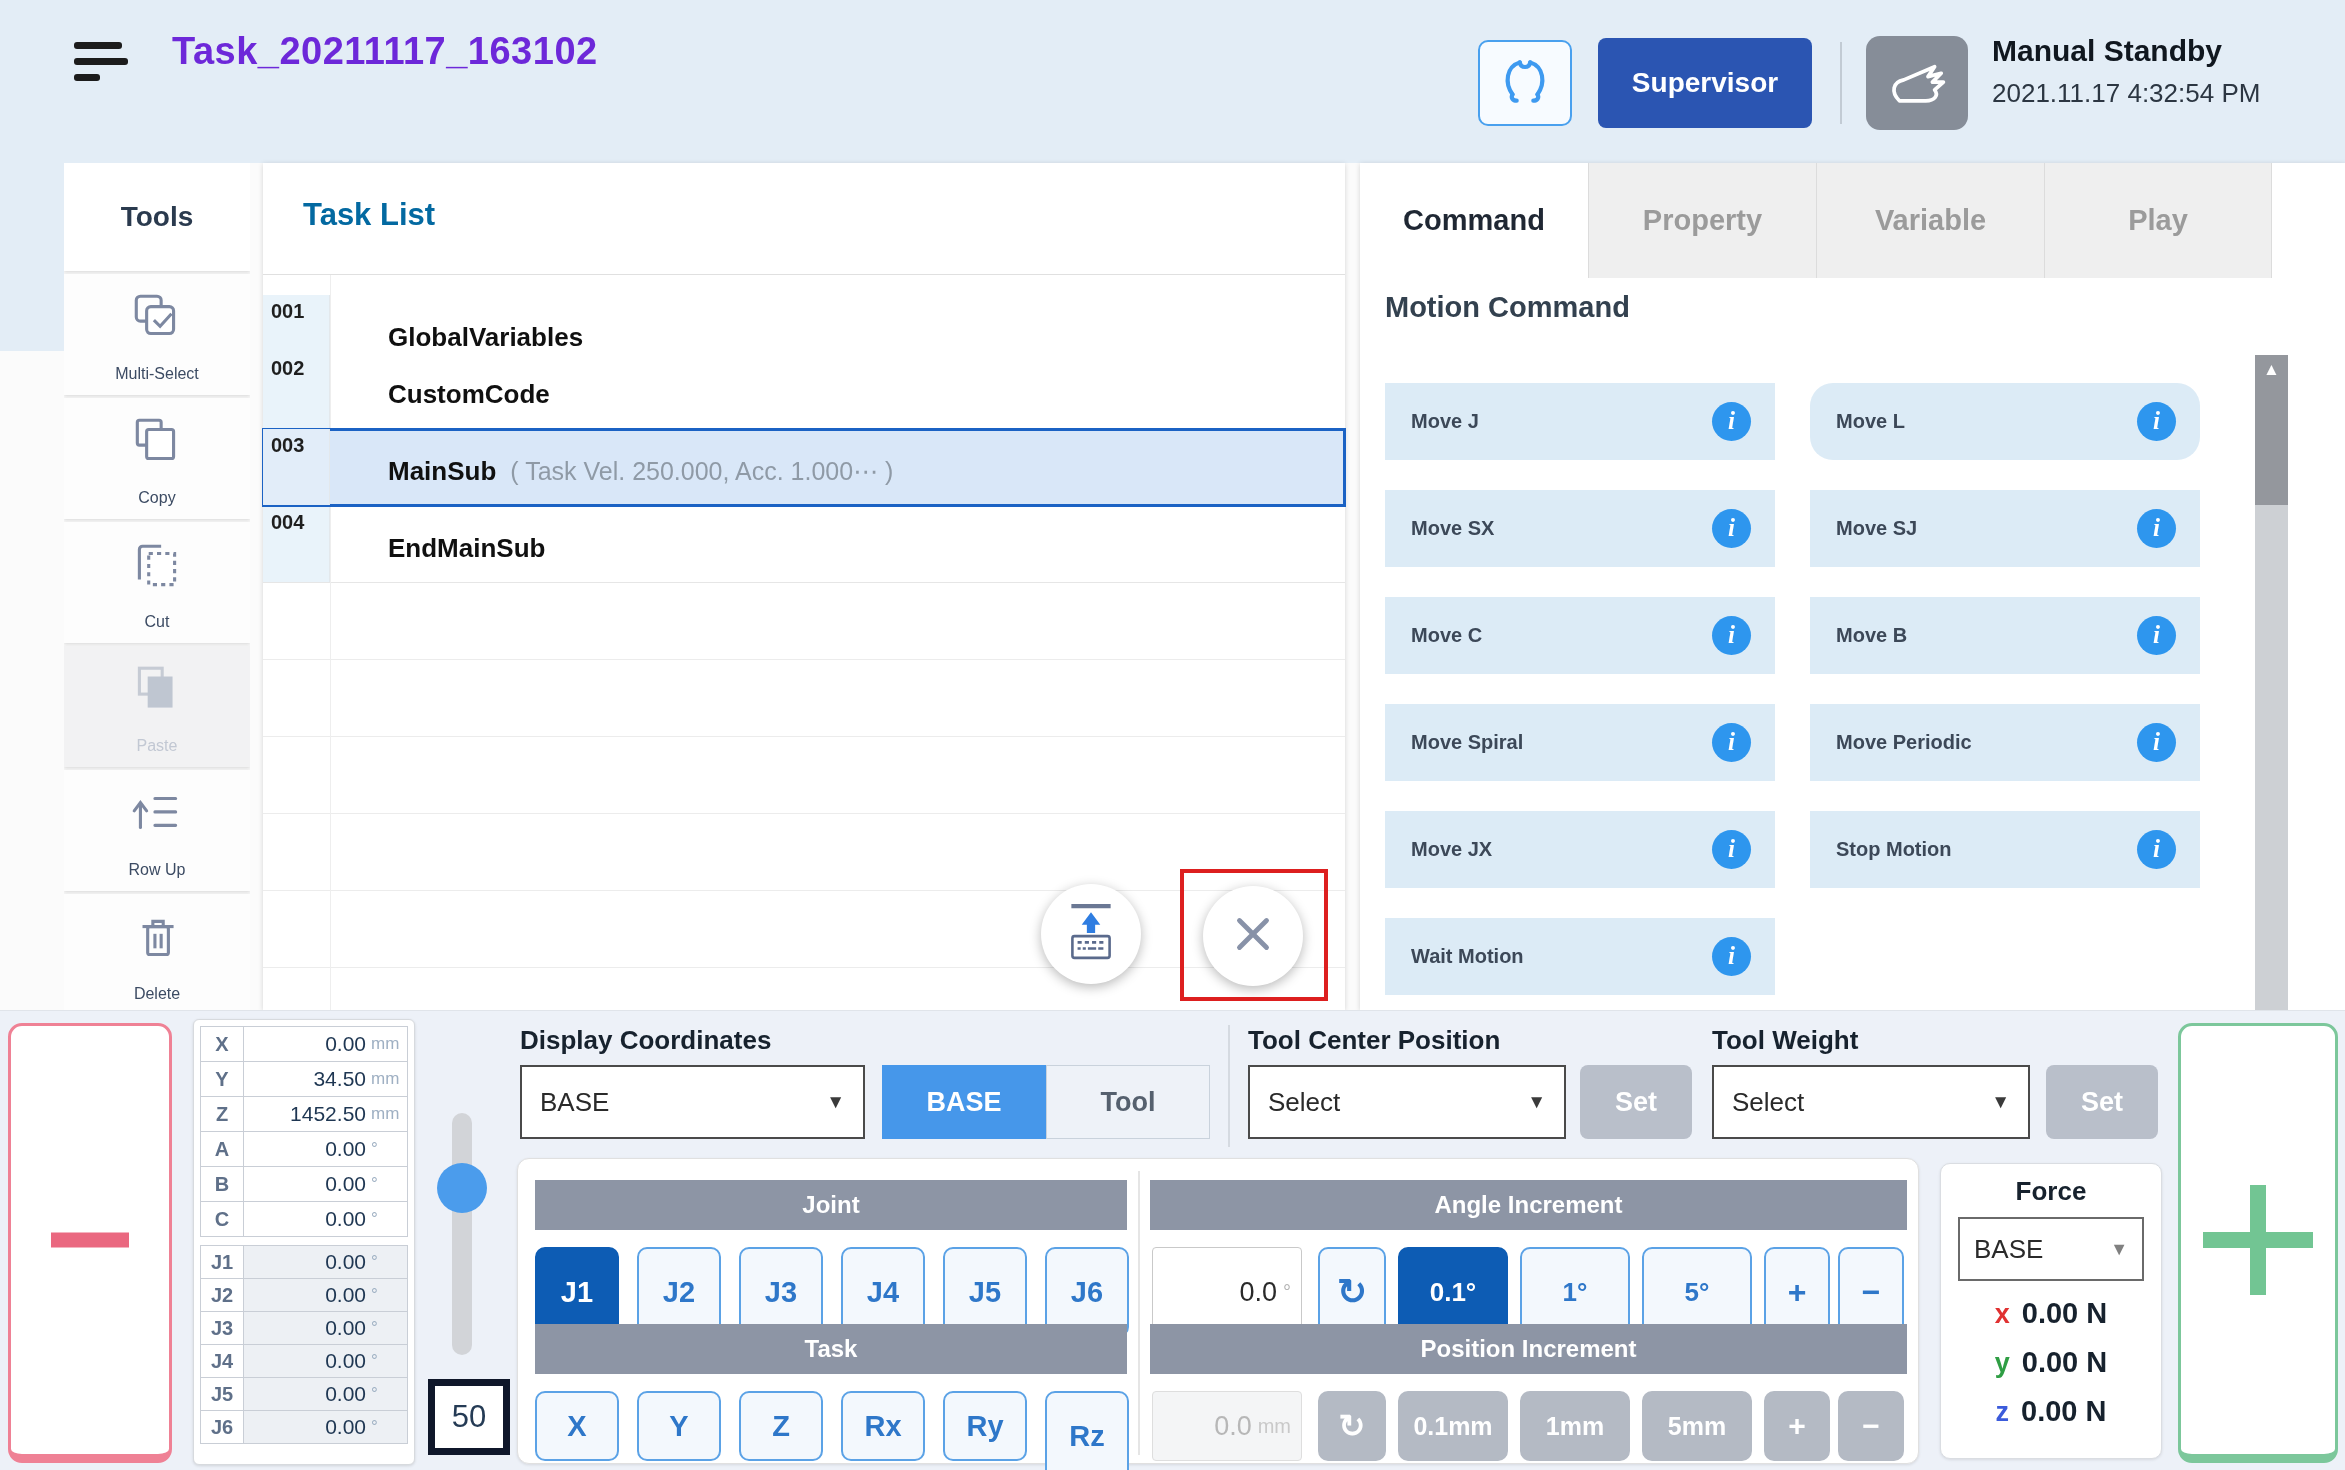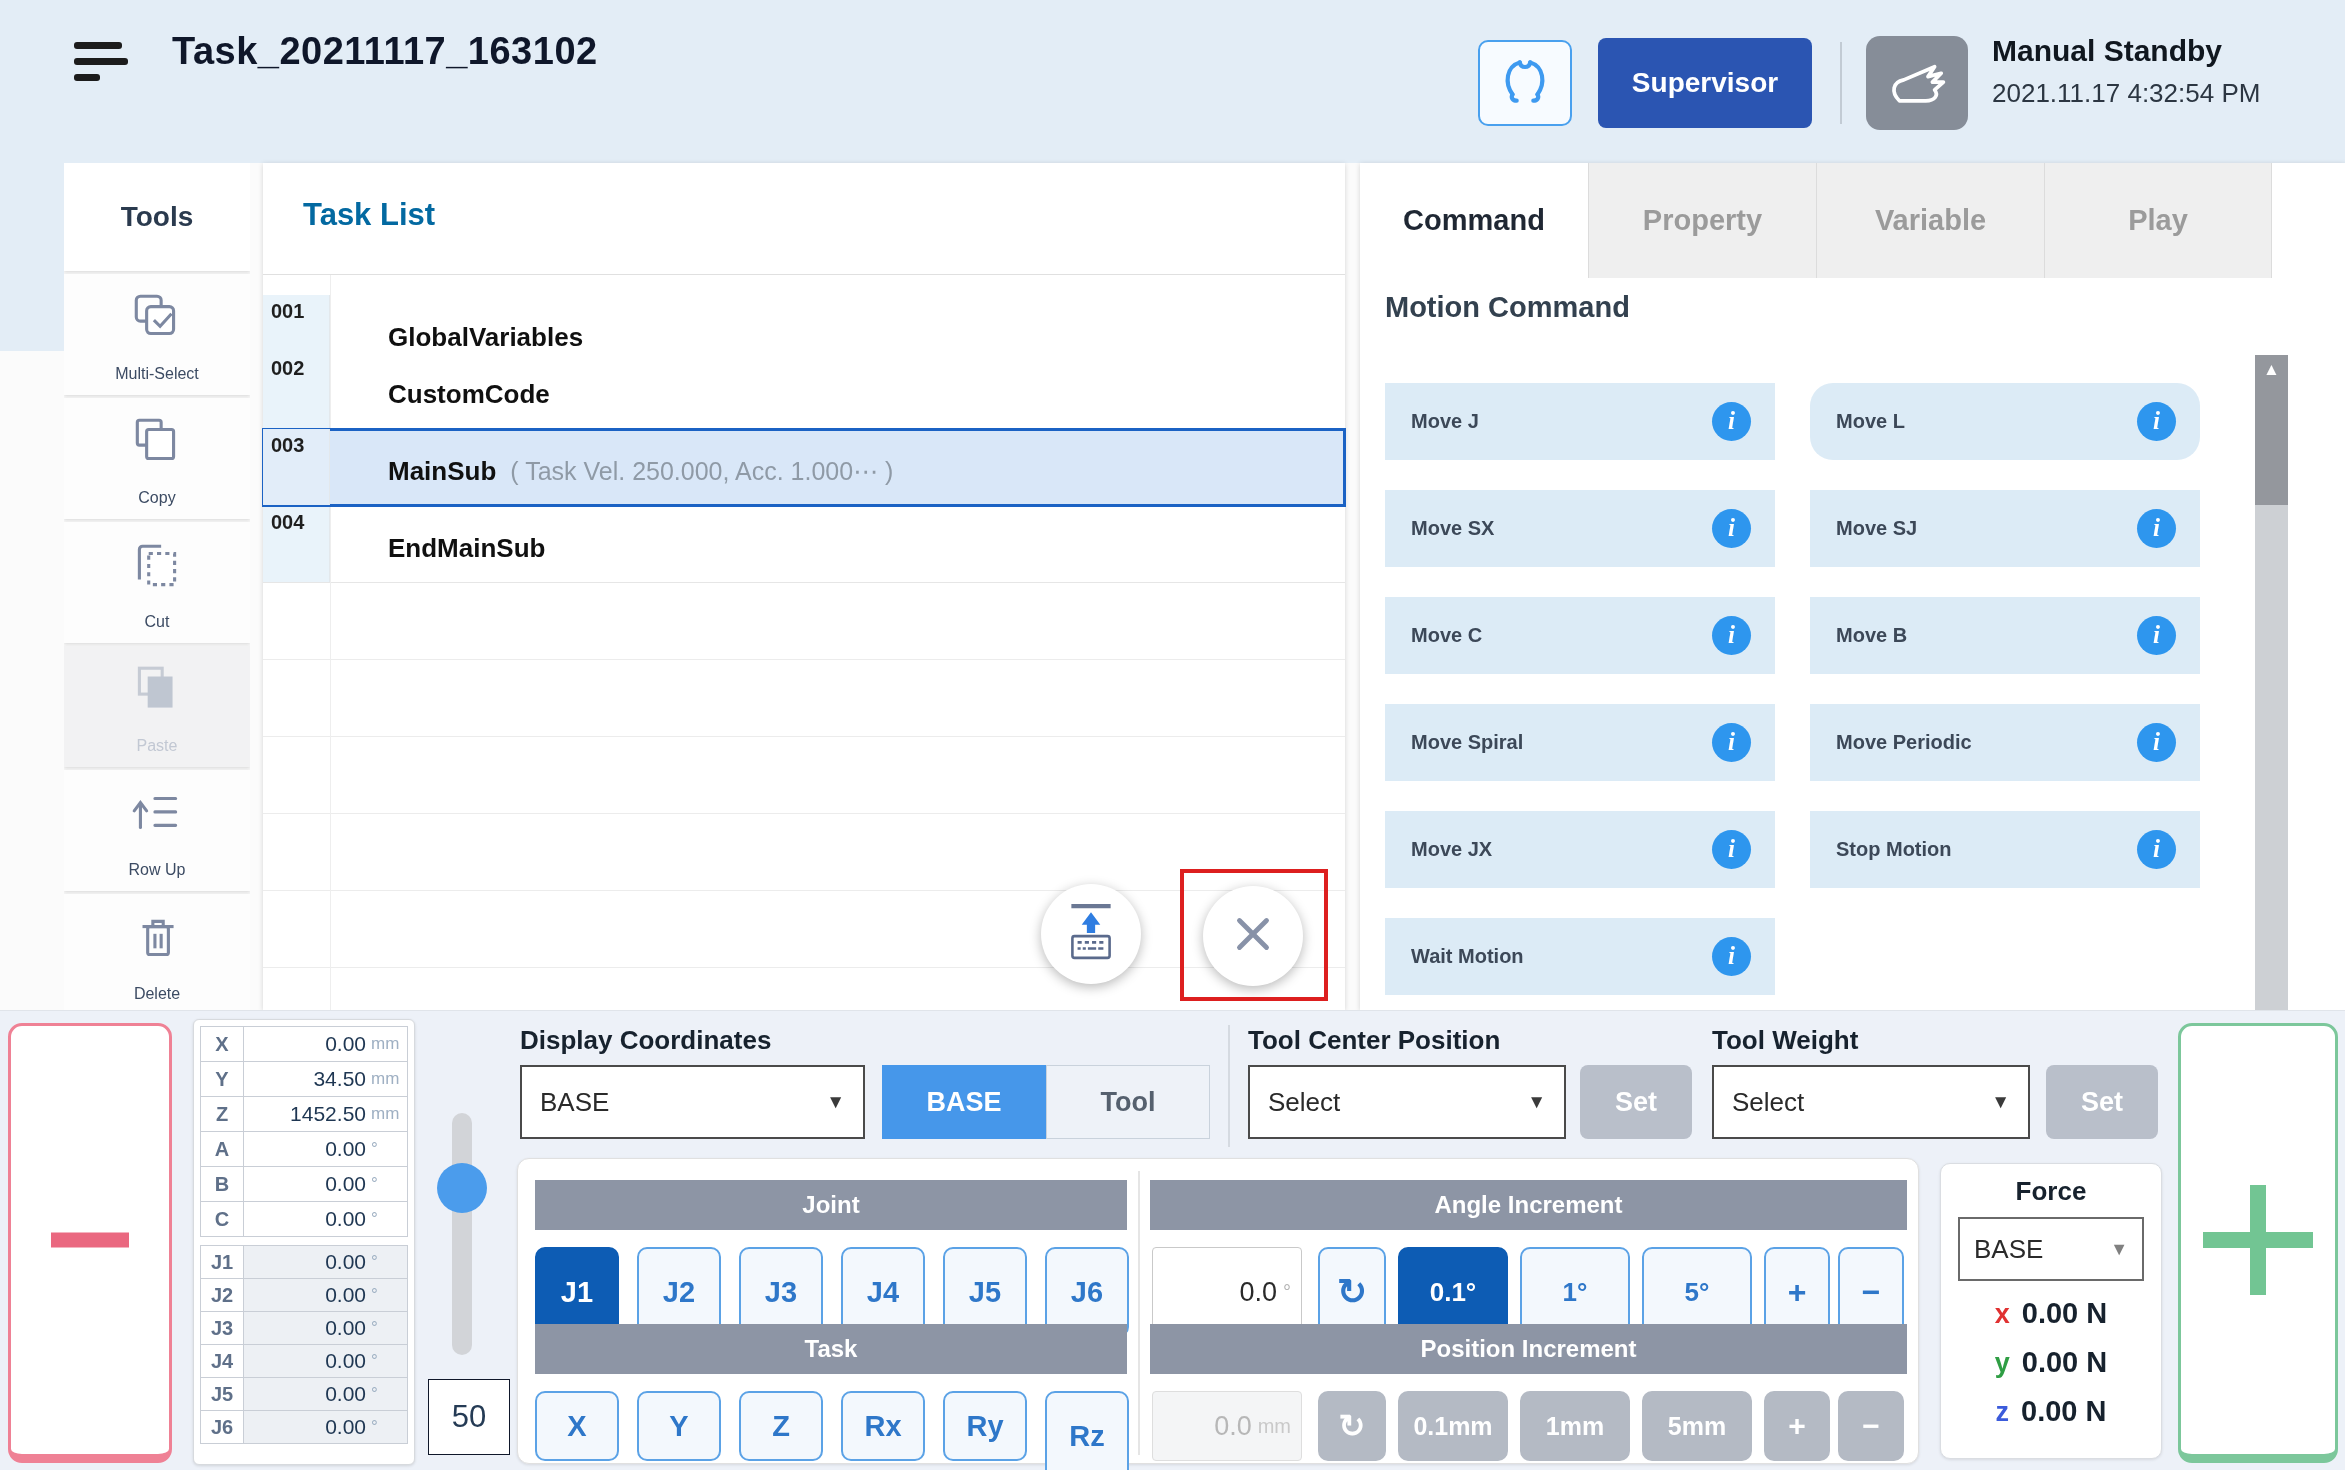--- a/index.html
+++ b/index.html
@@ -1,21 +1,21 @@
 <!DOCTYPE html>
 <html><head>
 <meta charset="utf-8">
 <style>
   html,body{margin:0;padding:0;background:#fafafa;font-family:"Liberation Sans",sans-serif;color:#222;}
   #screen{position:relative;width:2345px;height:1470px;overflow:hidden;background:#fbfbfb;}
   .abs{position:absolute;}
   .panel{position:absolute;background:#fff;box-shadow:0 1px 5px rgba(0,0,0,.16);}
   
   .hbar{height:7px;background:#1c1c1c;border-radius:3px;margin-bottom:9px;}
-  #page-title{position:absolute;left:172px;top:30px;font-size:38px;font-weight:bold;color:#0f172a;letter-spacing:.5px;}
+  #page-title{position:absolute;left:172px;top:30px;font-size:38px;font-weight:bold;color:#6d28d9;letter-spacing:.5px;}
   #gripper-btn{position:absolute;left:1478px;top:40px;width:94px;height:86px;background:#f7fbff;border:2px solid #49a0ee;border-radius:10px;display:flex;align-items:center;justify-content:center;box-sizing:border-box;}
   #supervisor-btn{position:absolute;left:1598px;top:38px;width:214px;height:90px;background:#2b55b2;border-radius:8px;color:#fff;font-size:28px;font-weight:bold;display:flex;align-items:center;justify-content:center;}
   #hdr-divider{position:absolute;left:1840px;top:42px;width:2px;height:82px;background:#c2cbd4;}
   #hand-btn{position:absolute;left:1866px;top:36px;width:102px;height:94px;background:#868d98;border-radius:14px;display:flex;align-items:center;justify-content:center;}
   #status-title{position:absolute;left:1992px;top:34px;font-size:30px;font-weight:bold;color:#10171f;}
   #status-time{position:absolute;left:1992px;top:78px;font-size:26px;color:#2c3642;}
   
   #toolbar{position:absolute;left:64px;top:163px;width:186px;height:847px;overflow:hidden;}
   .tool-hdr{height:108px;background:#fff;box-shadow:0 1px 3px rgba(0,0,0,.15);margin-bottom:3px;display:flex;align-items:center;justify-content:center;font-size:28px;font-weight:bold;color:#2a3a4e;}
   .tool-item{position:relative;height:121px;background:#fdfdfd;box-shadow:0 1px 3px rgba(0,0,0,.15);margin-bottom:3px;text-align:center;}
@@ -64,21 +64,21 @@
   .crow:first-child{margin-top:0;}
   .cl{width:44px;border:1px solid #c9ced6;display:flex;align-items:center;justify-content:center;font-size:20px;font-weight:bold;color:#5f7089;box-sizing:border-box;background:#fff;}
   .cv{flex:1;border:1px solid #c9ced6;border-left:none;display:flex;align-items:center;justify-content:flex-end;padding-right:4px;box-sizing:border-box;background:#fff;}
   .cv .val{font-size:21px;color:#1e3652;}
   .cv .unit{color:#9fb0c3;font-size:17px;width:32px;text-align:left;margin-left:5px;}
   .jgroup{margin-top:8px;}
   .jgroup .crow{height:34px;}
   .jgroup .cv{background:#edf0f4;}
   #spd-track{position:absolute;left:452px;top:102px;width:20px;height:242px;background:#d2d4d8;border-radius:10px;}
   #spd-thumb{position:absolute;left:437px;top:152px;width:50px;height:50px;border-radius:50%;background:#4b9cec;}
-  #spd-box{position:absolute;left:428px;top:368px;width:82px;height:76px;background:#fff;border:1px solid #0f172a;display:flex;align-items:center;justify-content:center;font-size:31px;color:#253b55;box-sizing:border-box;}
+  #spd-box{position:absolute;left:428px;top:368px;width:82px;height:76px;background:#fff;border:7px solid #0f172a;display:flex;align-items:center;justify-content:center;font-size:31px;color:#253b55;box-sizing:border-box;}
   .bold-lbl{position:absolute;font-size:26px;font-weight:bold;color:#17222e;}
   .ddl{position:absolute;background:#fff;border:2px solid #4a4a4a;display:flex;align-items:center;padding:0 18px;box-sizing:border-box;font-size:26px;color:#2a2a2a;}
   .ddl .arr{margin-left:auto;font-size:19px;color:#3a3a3a;}
   .setbtn{position:absolute;background:#b9bfca;border-radius:8px;color:#fff;font-weight:bold;font-size:27px;display:flex;align-items:center;justify-content:center;}
   .tglb{position:absolute;display:flex;align-items:center;justify-content:center;font-size:27px;font-weight:bold;box-sizing:border-box;}
   #vdiv1{position:absolute;left:1228px;top:14px;width:2px;height:122px;background:#d5dae1;}
   #jog-card{position:absolute;left:517px;top:147px;width:1402px;height:306px;background:#fff;border:1px solid #e0e0e0;border-radius:12px;box-shadow:0 1px 3px rgba(0,0,0,.1);box-sizing:border-box;}
   .gray-header{position:absolute;height:50px;background:#8d95a5;color:#fff;font-weight:bold;font-size:24px;display:flex;align-items:center;justify-content:center;}
   .jbtn{position:absolute;border:2px solid #5ba2e6;border-radius:10px;background:#f3f8fd;color:#2e77c9;font-weight:bold;font-size:29px;display:flex;align-items:center;justify-content:center;box-sizing:border-box;}
   .jbtn.on{background:#0d5cb4;border-color:#0d5cb4;color:#fff;}

